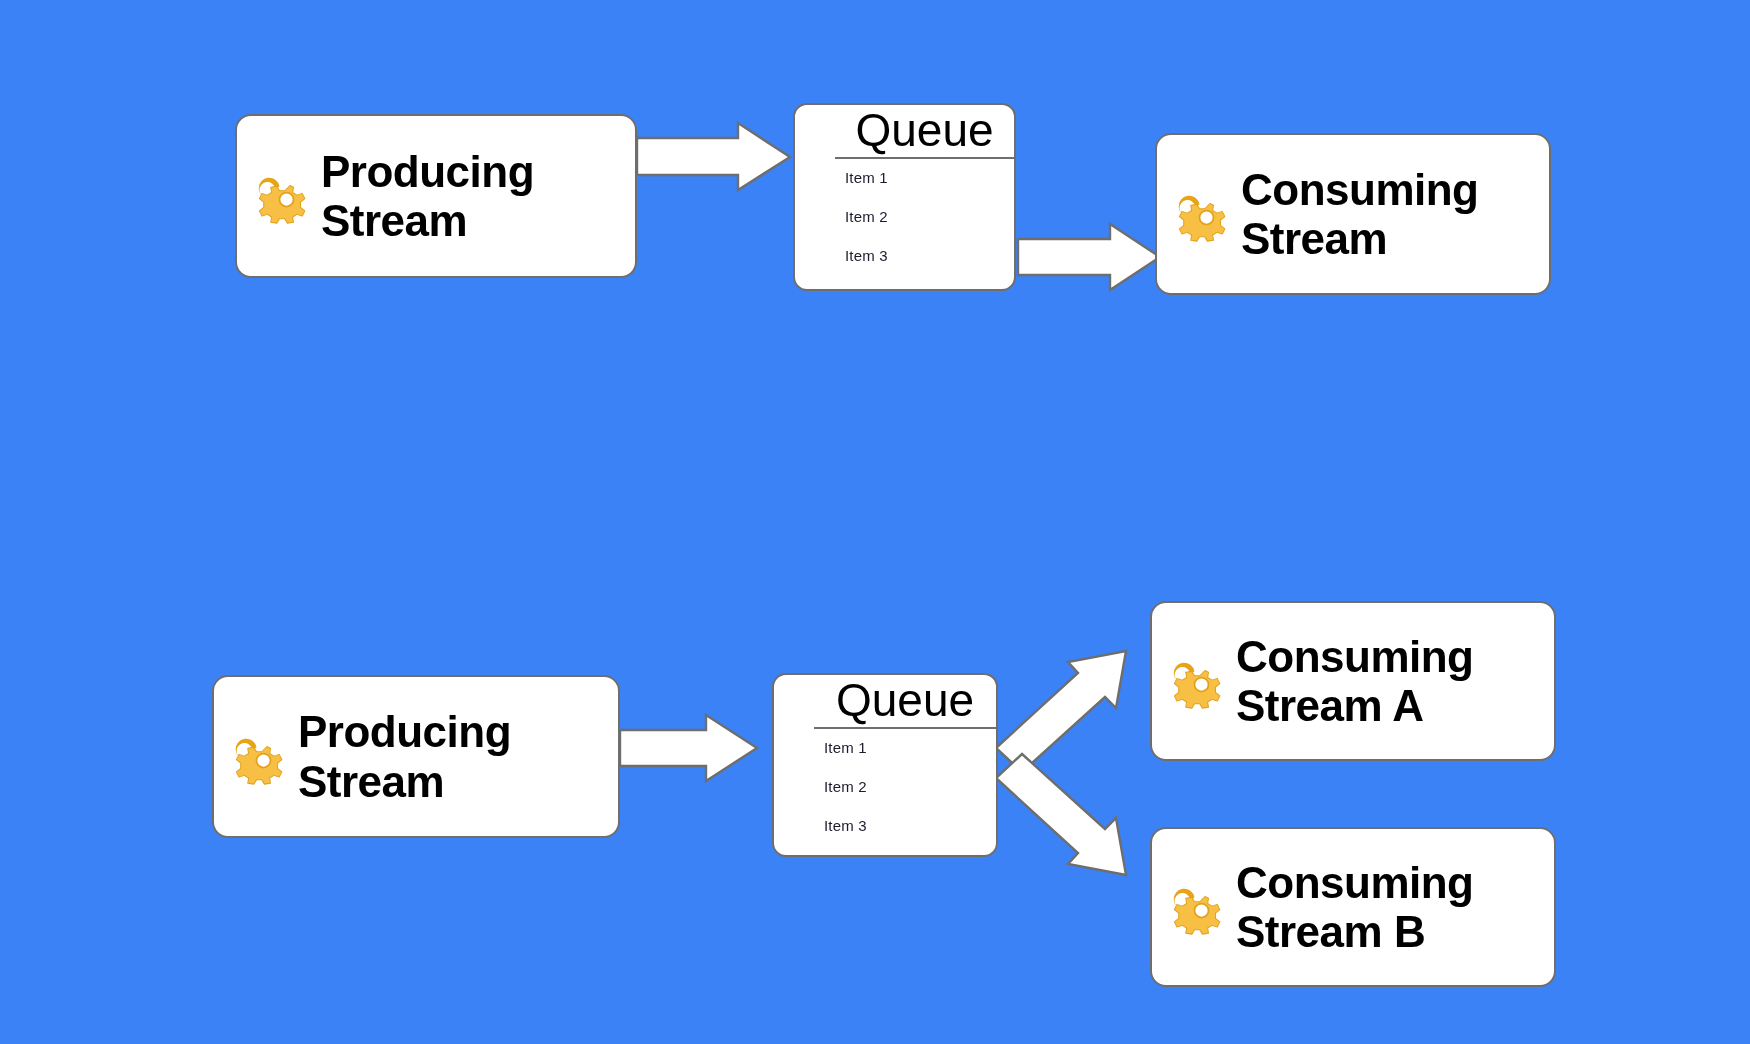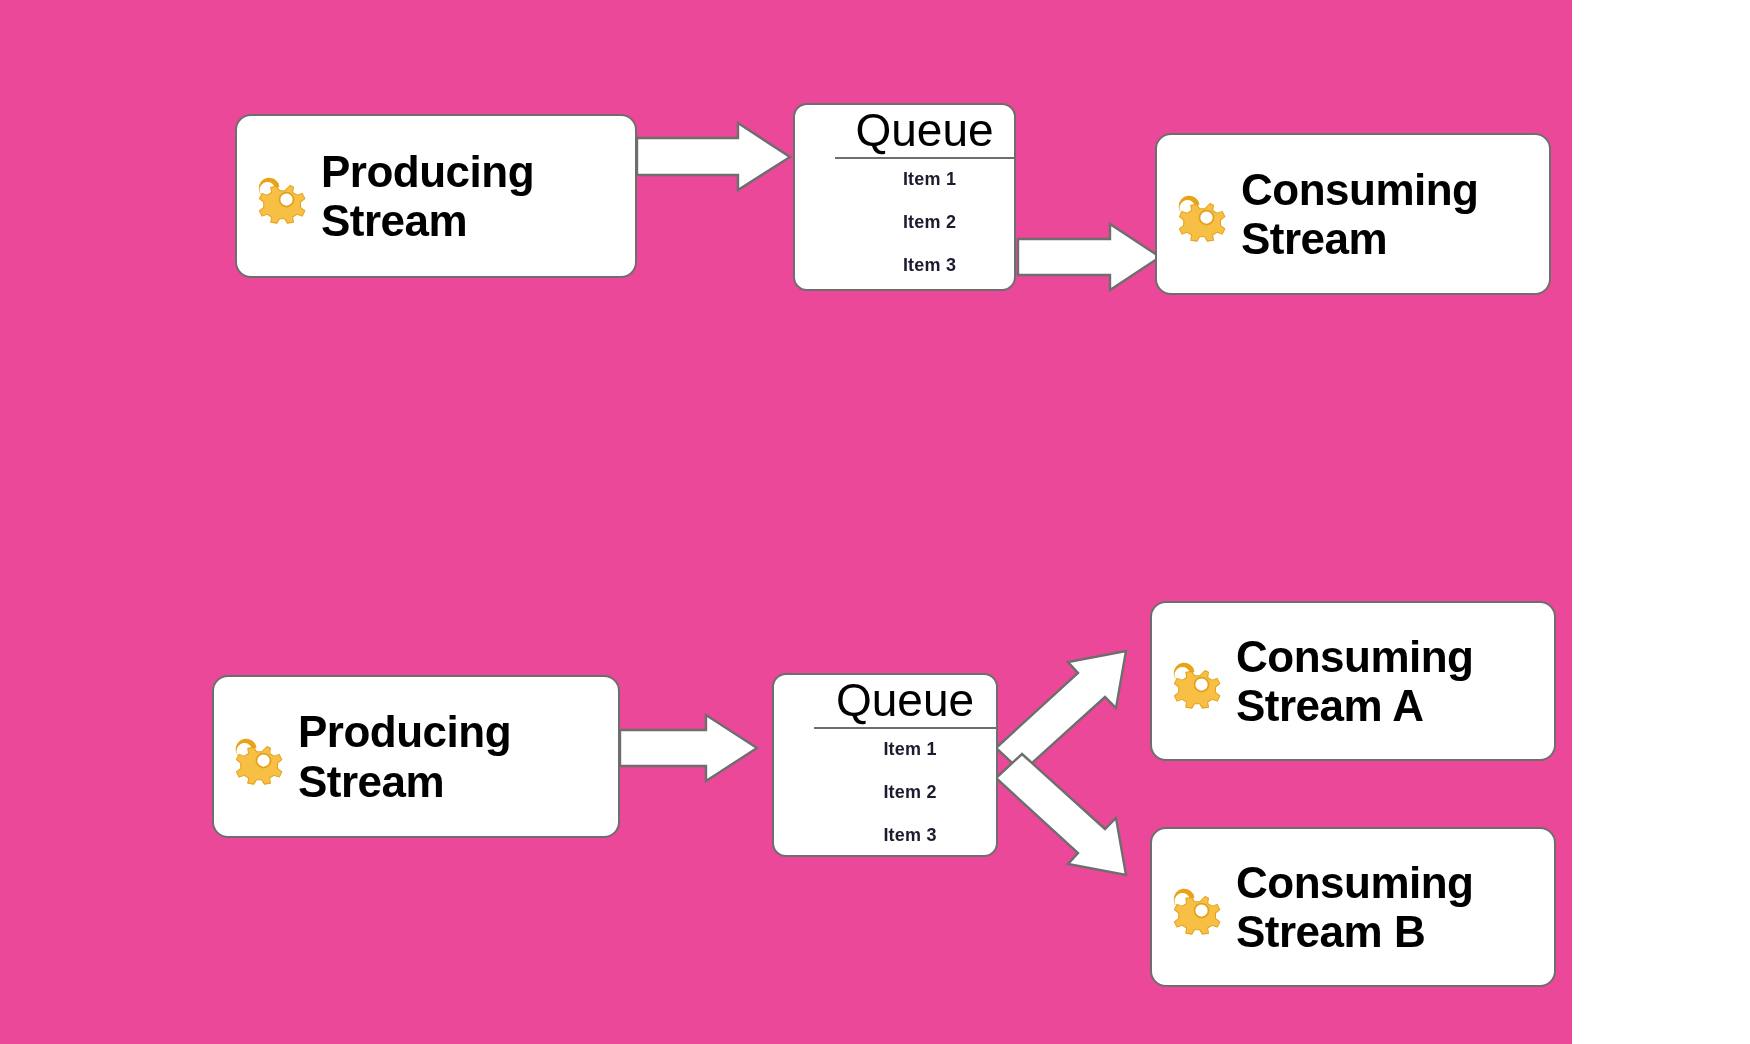--- a/index.html
+++ b/index.html
@@ -8,23 +8,23 @@
     background: #ffffff;
   }
   body {
     width: 1750px;
     height: 1044px;
     font-family: "Liberation Sans", sans-serif;
     overflow: hidden;
   }
   #canvas {
     position: relative;
-    width: 1572px;
+    width: 1750px;
     height: 1044px;
-    background: #ec4899;
+    background: #3b82f6;
   }
   svg.arrow-layer {
     position: absolute;
     left: 0;
     top: 0;
     width: 1750px;
     height: 1044px;
     pointer-events: none;
   }
   .node {
@@ -67,26 +67,25 @@
     padding-top: 2px;
     padding-bottom: 4px;
     border-bottom: 2px solid #6e6e6e;
     font-family: "Liberation Sans", sans-serif;
     font-weight: normal;
   }
   .queue-items {
     padding: 10px 0 0 10px;
   }
   .queue-item {
-    font-size: 18px;
-    font-weight: bold;
+    font-size: 15px;
+    font-weight: normal;
     color: #1c1c2e;
     margin-bottom: 22px;
     letter-spacing: 0.2px;
-    text-align: center;
   }
   .queue-item:last-child { margin-bottom: 0; }
 </style>
 </head>
 <body>
 
 <div id="canvas">
 
   <svg class="arrow-layer" viewBox="0 0 1750 1044" xmlns="http://www.w3.org/2000/svg">
     <defs>

